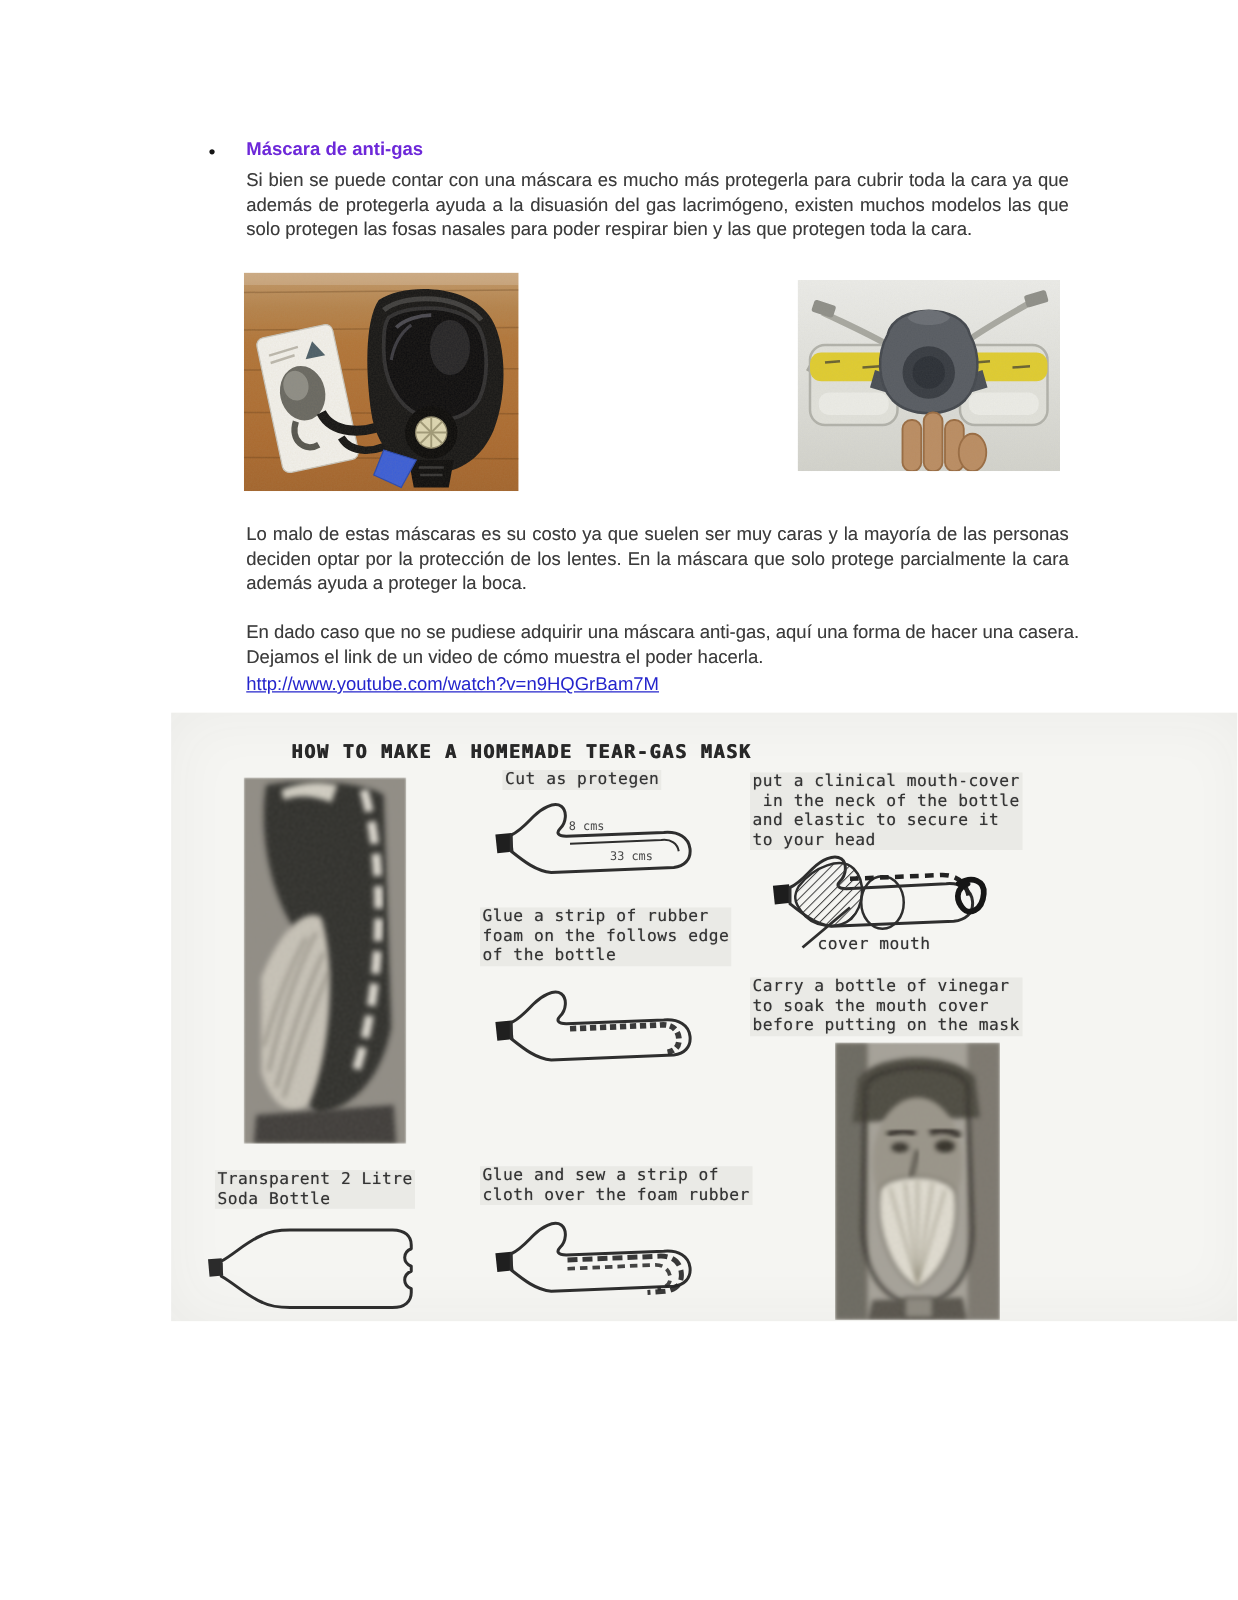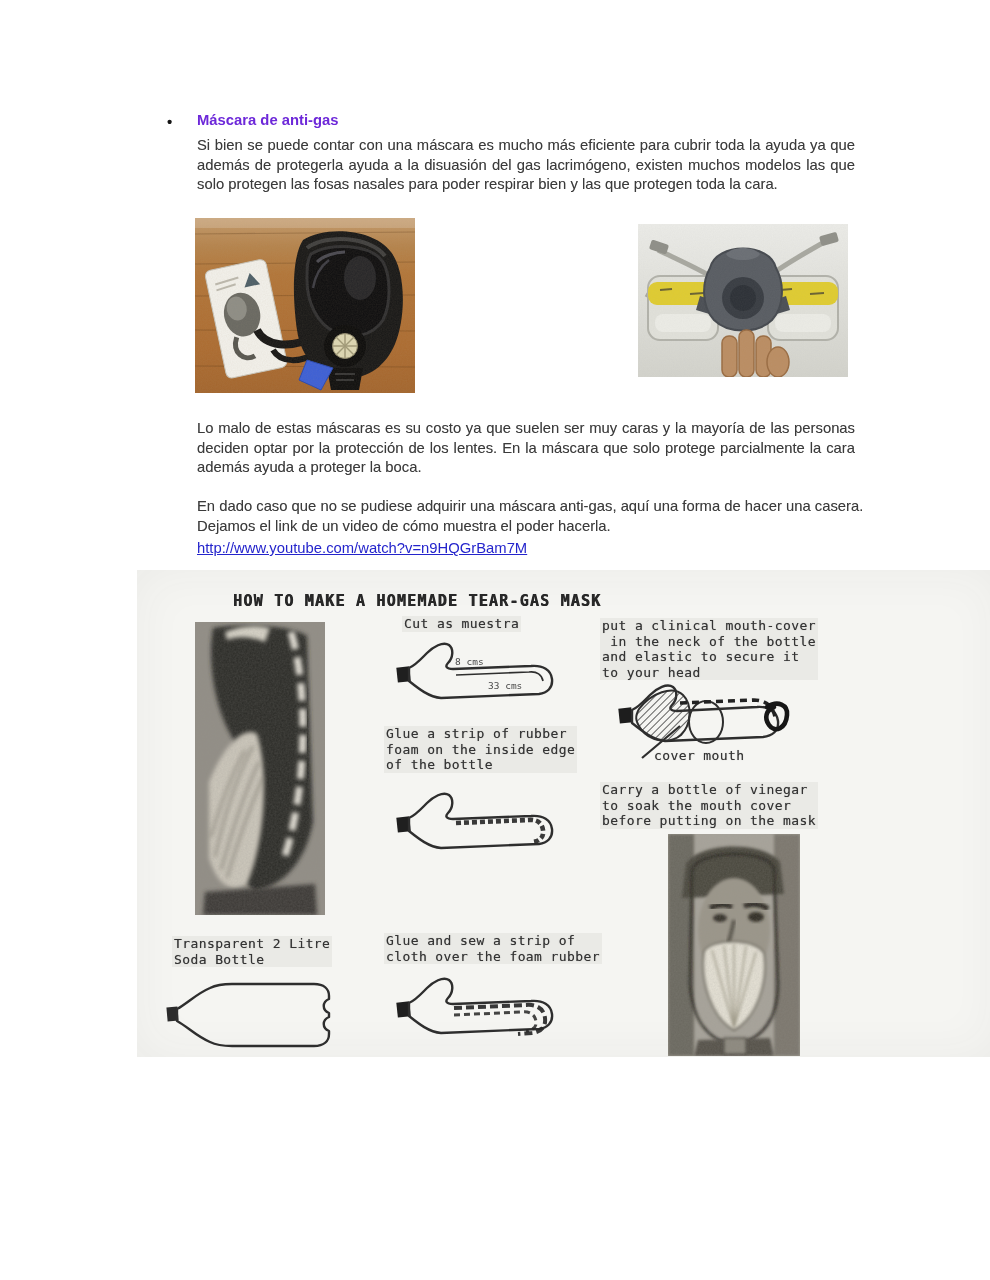--- a/index.html
+++ b/index.html
@@ -50,21 +50,21 @@
   .ph-face{left:531px;top:264px;width:132px;height:222px;}
 </style>
 </head>
 <body>
 
 <div class="page">
 
   <span class="bullet">•</span>
   <h3 class="heading">Máscara de anti-gas</h3>
 
-  <p class="para p1">Si bien se puede contar con una máscara es mucho más eficiente para cubrir toda la ayuda ya que además de protegerla ayuda a la disuasión del gas lacrimógeno, existen muchos modelos las que solo protegen las fosas nasales para poder respirar bien y las que protegen toda la cara.</p>
+  <p class="para p1">Si bien se puede contar con una máscara es mucho más protegerla para cubrir toda la cara ya que además de protegerla ayuda a la disuasión del gas lacrimógeno, existen muchos modelos las que solo protegen las fosas nasales para poder respirar bien y las que protegen toda la cara.</p>
 
   <div class="photo photo-left">
     <svg viewBox="0 0 220 175" width="220" height="175">
       <defs>
         <linearGradient id="wd" x1="0" y1="0" x2="0" y2="1">
           <stop offset="0" stop-color="#c39a6b"></stop>
             <stop offset="0.16" stop-color="#b5834c"></stop>
           <stop offset="0.32" stop-color="#b27538"></stop>
             <stop offset="0.75" stop-color="#ac6b30"></stop>
           <stop offset="1" stop-color="#a3652d"></stop>
@@ -207,33 +207,33 @@
           <path d="M16,215 C26,180 38,150 50,128"></path>
             <path d="M32,256 C44,215 58,178 68,155"></path>
         </g>
         <path d="M96,10 C114,70 112,170 88,240" stroke="#e8e4da" stroke-width="7" fill="none" stroke-dasharray="18 8" filter="url(#b3)"></path>
         <path d="M30,10 C45,4 60,2 75,6 L70,20 C55,14 42,14 32,18 Z" fill="#d8d4c8" filter="url(#b3)"></path>
         <path d="M10,270 L120,262 L122,293 L8,293 Z" fill="#3a3834" filter="url(#b3)"></path>
         <rect width="130" height="293" filter="url(#g3)" opacity="0.45"></rect>
       </svg>
     </div>
 
-    <div class="dg-label lb-cut">Cut as muestra</div>
+    <div class="dg-label lb-cut">Cut as protegen</div>
     <div class="fig fig-cut">
       <svg viewBox="0 0 200 80" width="200" height="80">
         <rect x="1" y="31" width="13" height="15" fill="#1f1f1f" transform="rotate(-6 7 38)"></rect>
         <path d="M 13,32 C 20,29 25,23 31,17 C 37,11 47,5 53,9 C 58,13 57,22 52,27 C 49,30 50,33 57,33 L 135,30 C 147,29 155,34 156,43 C 157,52 151,57 143,58 L 45,62 C 33,61 23,53 13,45 Z" fill="none" stroke="#2e2e2e" stroke-width="2.4" stroke-linejoin="round"></path>
         <path d="M 60,39 L 133,36 C 141,35 146,39 147,45" fill="none" stroke="#2e2e2e" stroke-width="1.6"></path>
       </svg>
       <span class="dim dim-neck">8 cms</span>
       <span class="dim dim-body">33 cms</span>
     </div>
 
     <div class="dg-label lb-foam">Glue a strip of rubber
-foam on the inside edge
+foam on the follows edge
 of the bottle</div>
     <div class="fig fig-foam">
       <svg viewBox="0 0 200 85" width="200" height="85">
         <rect x="1" y="33" width="13" height="15" fill="#1f1f1f" transform="rotate(-6 7 40)"></rect>
         <path d="M 13,34 C 20,31 25,25 31,19 C 37,13 47,7 53,11 C 58,15 57,24 52,29 C 49,32 50,35 57,35 L 135,32 C 147,31 155,36 156,45 C 157,54 151,59 143,60 L 45,64 C 33,63 23,55 13,47 Z" fill="none" stroke="#2e2e2e" stroke-width="2.4" stroke-linejoin="round"></path>
         <path d="M 60,39 L 132,36 C 141,35 146,39 147,46 C 148,53 144,57 137,58" fill="none" stroke="#262626" stroke-width="4.6" stroke-dasharray="5 3" opacity="0.9"></path>
       </svg>
     </div>
 
     <div class="dg-label lb-clinical">put a clinical mouth-cover

